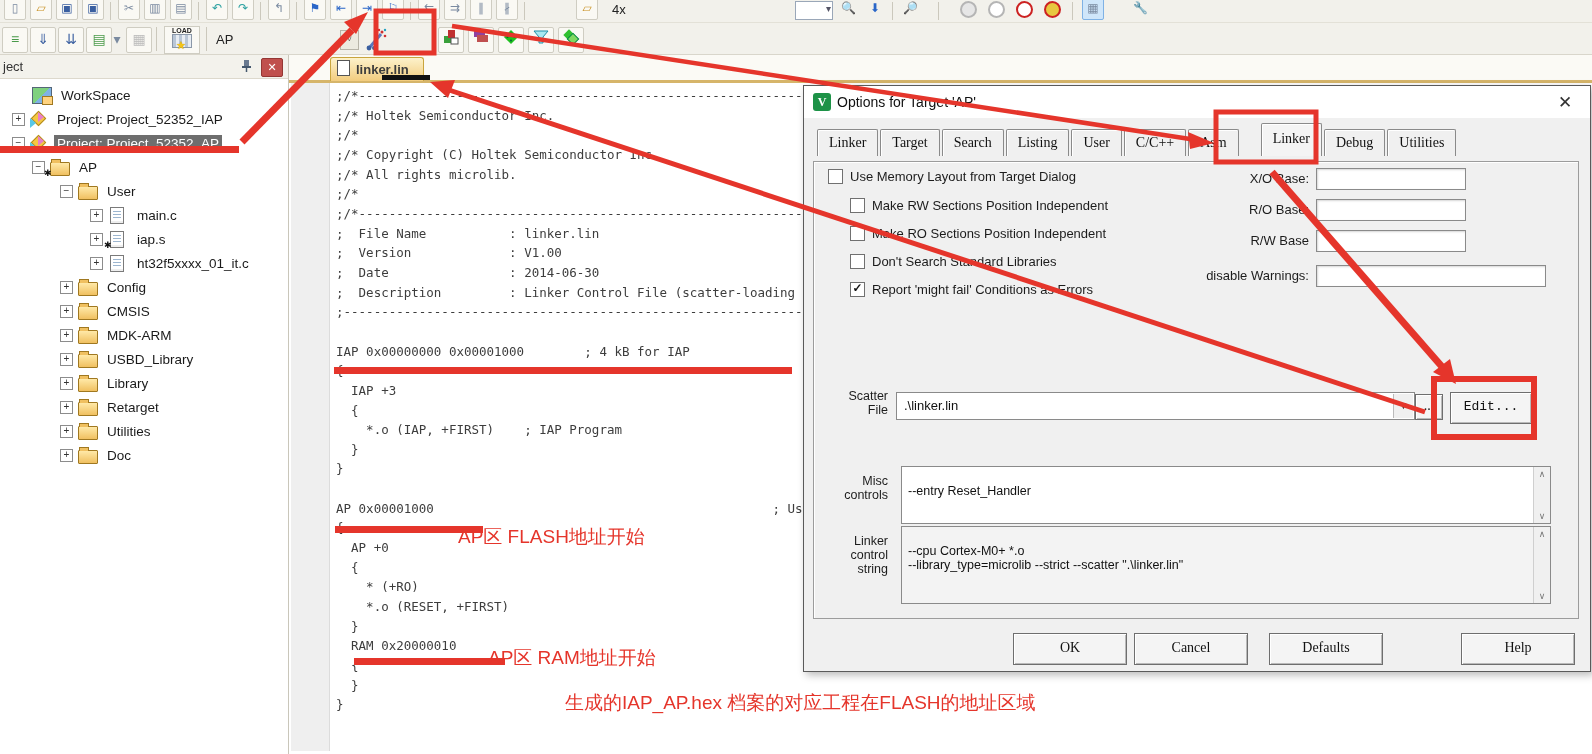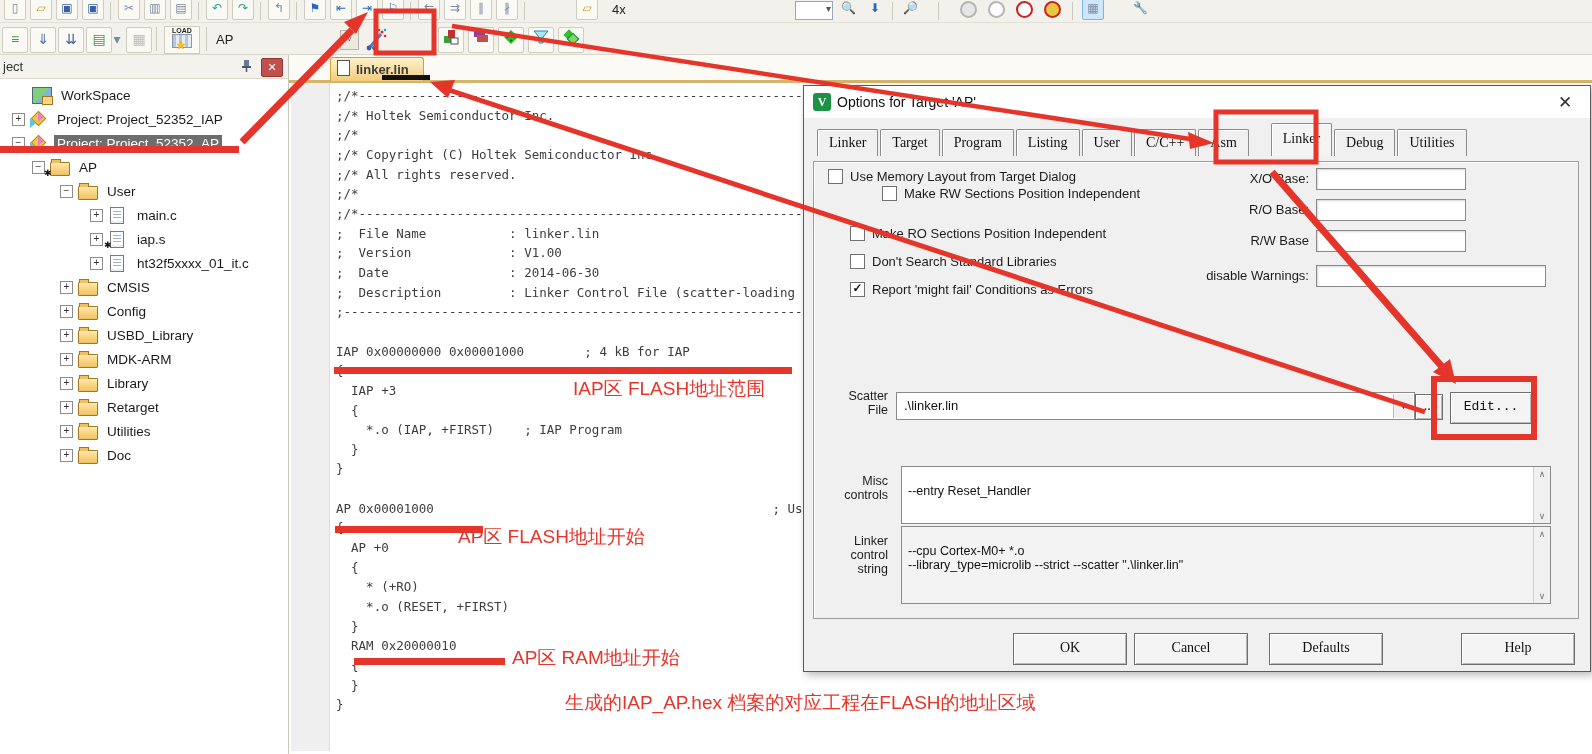--- a/index.html
+++ b/index.html
@@ -275,39 +275,39 @@
 
         <div class="trow ic-file lv4 ex-plus">
           <span class="exp"></span>
           <span class="tico"></span>
           <span class="tl">ht32f5xxxx_01_it.c</span>
         </div>
 
         <div class="trow ic-folder lv3 ex-plus">
           <span class="exp"></span>
           <span class="tico"></span>
+          <span class="tl">Config</span>
+        </div>
+
+        <div class="trow ic-folder lv3 ex-plus">
+          <span class="exp"></span>
+          <span class="tico"></span>
           <span class="tl">CMSIS</span>
         </div>
 
         <div class="trow ic-folder lv3 ex-plus">
           <span class="exp"></span>
           <span class="tico"></span>
-          <span class="tl">Config</span>
+          <span class="tl">MDK-ARM</span>
         </div>
 
         <div class="trow ic-folder lv3 ex-plus">
           <span class="exp"></span>
           <span class="tico"></span>
           <span class="tl">USBD_Library</span>
-        </div>
-
-        <div class="trow ic-folder lv3 ex-plus">
-          <span class="exp"></span>
-          <span class="tico"></span>
-          <span class="tl">MDK-ARM</span>
         </div>
 
         <div class="trow ic-folder lv3 ex-plus">
           <span class="exp"></span>
           <span class="tico"></span>
           <span class="tl">Library</span>
         </div>
 
         <div class="trow ic-folder lv3 ex-plus">
           <span class="exp"></span>
@@ -333,21 +333,21 @@
     <div id="tabbar">
       <span id="etab"><span class="docico"></span><span>linker.lin</span></span>
     </div>
     <div id="gutter"></div>
     <div id="code">
 
     <div class="cl">;/*-----------------------------------------------------------------------------------------------------------</div>
         <div class="cl">;/* Holtek Semiconductor Inc.</div>
         <div class="cl">;/*</div>
         <div class="cl">;/* Copyright (C) Holtek Semiconductor Inc.</div>
-        <div class="cl">;/* All rights reserved.</div>
+        <div class="cl">;/* All rights microlib.</div>
         <div class="cl">;/*</div>
         <div class="cl">;/*-----------------------------------------------------------------------------------------------------------</div>
         <div class="cl">;  File Name           : linker.lin</div>
         <div class="cl">;  Version             : V1.00</div>
         <div class="cl">;  Date                : 2014-06-30</div>
         <div class="cl">;  Description         : Linker Control File (scatter-loading file)</div>
         <div class="cl">;-------------------------------------------------------------------------------------------------------------</div>
         <div class="cl"></div>
         <div class="cl">IAP 0x00000000 0x00001000        ; 4 kB for IAP</div>
         <div class="cl">{</div>
@@ -374,39 +374,39 @@
   <div id="dlg" style="z-index:20">
     <div id="dlgtitle">
       <span id="uvico">V</span>
       <span class="txt">Options for Target 'AP'</span>
       <span id="dlgclose">✕</span>
     </div>
     <div class="dtabs">
 
     <span class="dtab">Linker</span>
         <span class="dtab">Target</span>
-        <span class="dtab">Program</span>
+        <span class="dtab">Search</span>
         <span class="dtab">Listing</span>
         <span class="dtab">User</span>
         <span class="dtab">C/C++</span>
         <span class="dtab">Asm</span>
         <span class="dtab active">Linker</span>
         <span class="dtab">Debug</span>
         <span class="dtab">Utilities</span>
       </div>
     <div class="gbox"></div>
 
     <div>
 
         <div class="cbrow" style="left: 24px; top: 83px;">
           <span class="box"></span>
           <span>Use Memory Layout from Target Dialog</span>
         </div>
 
-        <div class="cbrow indent" style="left: 46px; top: 100px; margin-left: 32px;">
+        <div class="cbrow indent" style="left: 46px; top: 112px;">
           <span class="box"></span>
           <span>Make RW Sections Position Independent</span>
         </div>
 
         <div class="cbrow indent" style="left: 46px; top: 140px;">
           <span class="box"></span>
           <span>Make RO Sections Position Independent</span>
         </div>
 
         <div class="cbrow indent" style="left: 46px; top: 168px;">
@@ -466,23 +466,22 @@
 
     <div>
 
     <div class="btn3d dbtn" style="left: 209px; top: 547px; width: 112px; height: 30px; line-height: 28px;">OK</div>
         <div class="btn3d dbtn" style="left: 330px; top: 547px; width: 112px; height: 30px; line-height: 28px;">Cancel</div>
         <div class="btn3d dbtn" style="left: 465px; top: 547px; width: 112px; height: 30px; line-height: 28px;">Defaults</div>
         <div class="btn3d dbtn" style="left: 657px; top: 547px; width: 112px; height: 30px; line-height: 28px;">Help</div>
       </div>
   </div>
 
-  <div class="cn" style="left:573px;top:376px">IAP区 FLASH地址范围</div>
   <div class="cn" style="left:458px;top:524px">AP区 FLASH地址开始</div>
-  <div class="cn" style="left:512px;top:645px">AP区 RAM地址开始</div>
+  <div class="cn" style="left:488px;top:645px">AP区 RAM地址开始</div>
   <div class="cn" style="left:565px;top:690px">生成的IAP_AP.hex 档案的对应工程在FLASH的地址区域</div>
 
   <svg id="ann" viewBox="0 0 1592 754">
 
     <rect x="0" y="146" width="239" height="7" fill="#e5352b"></rect>
 
     <line x1="242" y1="142" x2="352" y2="30" stroke="#e5352b" stroke-width="7"></line>
     <polygon points="368,12 344,22 356,34" fill="#e5352b"></polygon>
 
     <rect x="376" y="11" width="58" height="42" fill="none" stroke="#e5352b" stroke-width="5"></rect>

